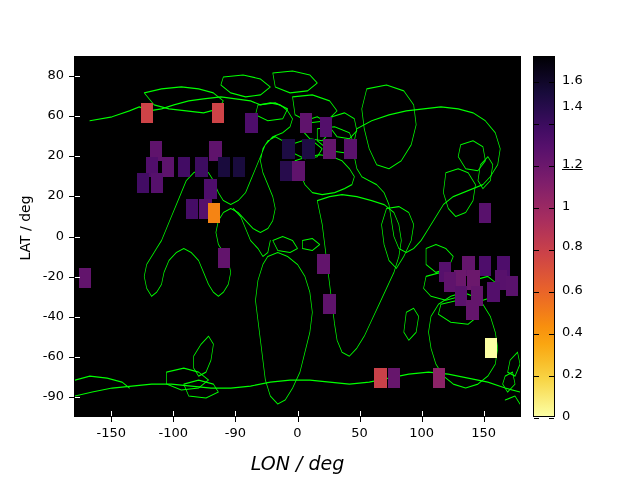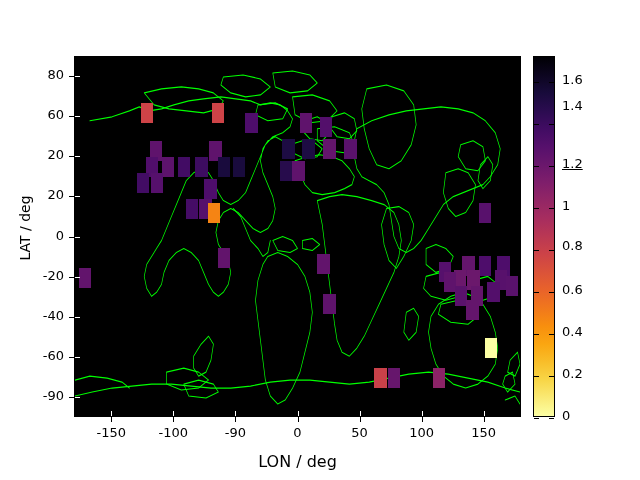--- a/index.html
+++ b/index.html
@@ -47,21 +47,21 @@
     text-align:center;width:60px;
   }
   .ylabel{
     position:absolute;left:14px;
     font-size:13px;color:#000;
     text-align:right;width:50px;
   }
 
   #xaxis-title{
     position:absolute;left:74px;top:452px;width:447px;
-    text-align:center;font-size:16px;color:#000;
+    text-align:center;font-size:19px;color:#000;font-style:italic;
   }
   #yaxis-title{
     position:absolute;
     left:-55px;top:220px;
     width:160px;
     text-align:center;font-size:14px;color:#000;
     transform:rotate(-90deg);
     transform-origin:center center;
   }
 

